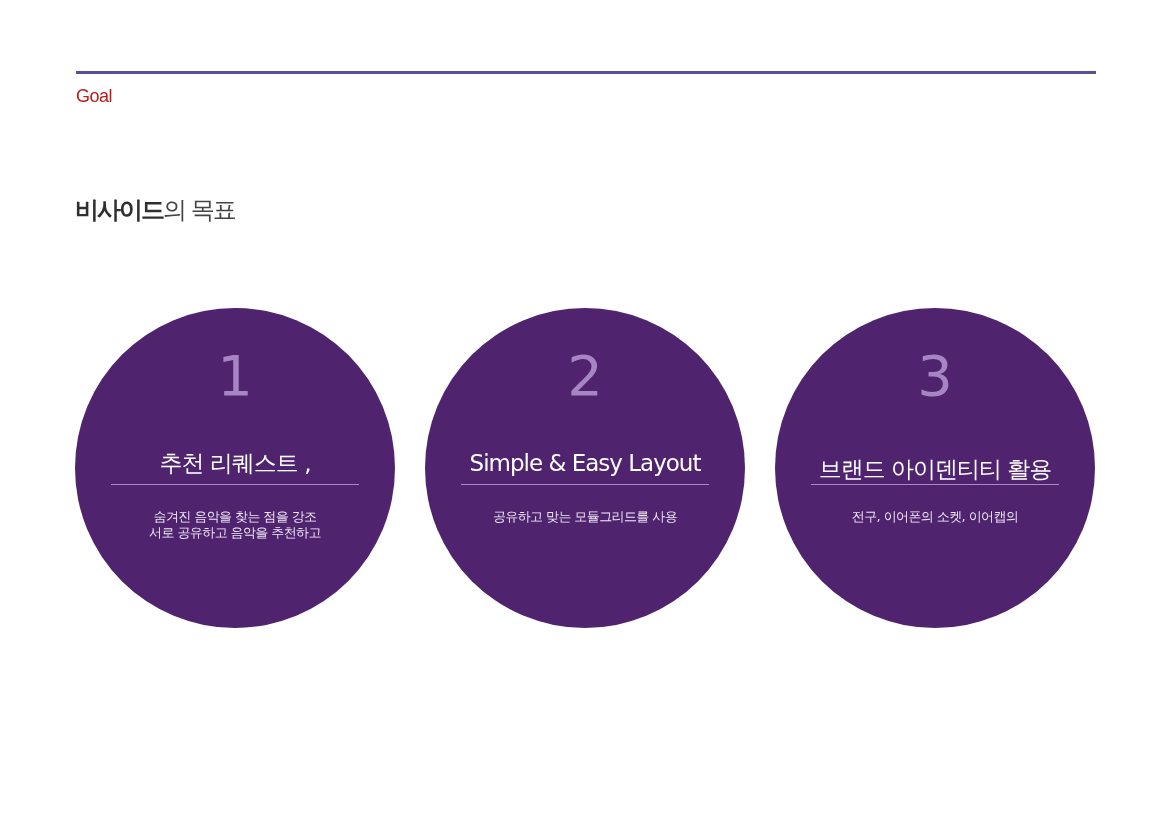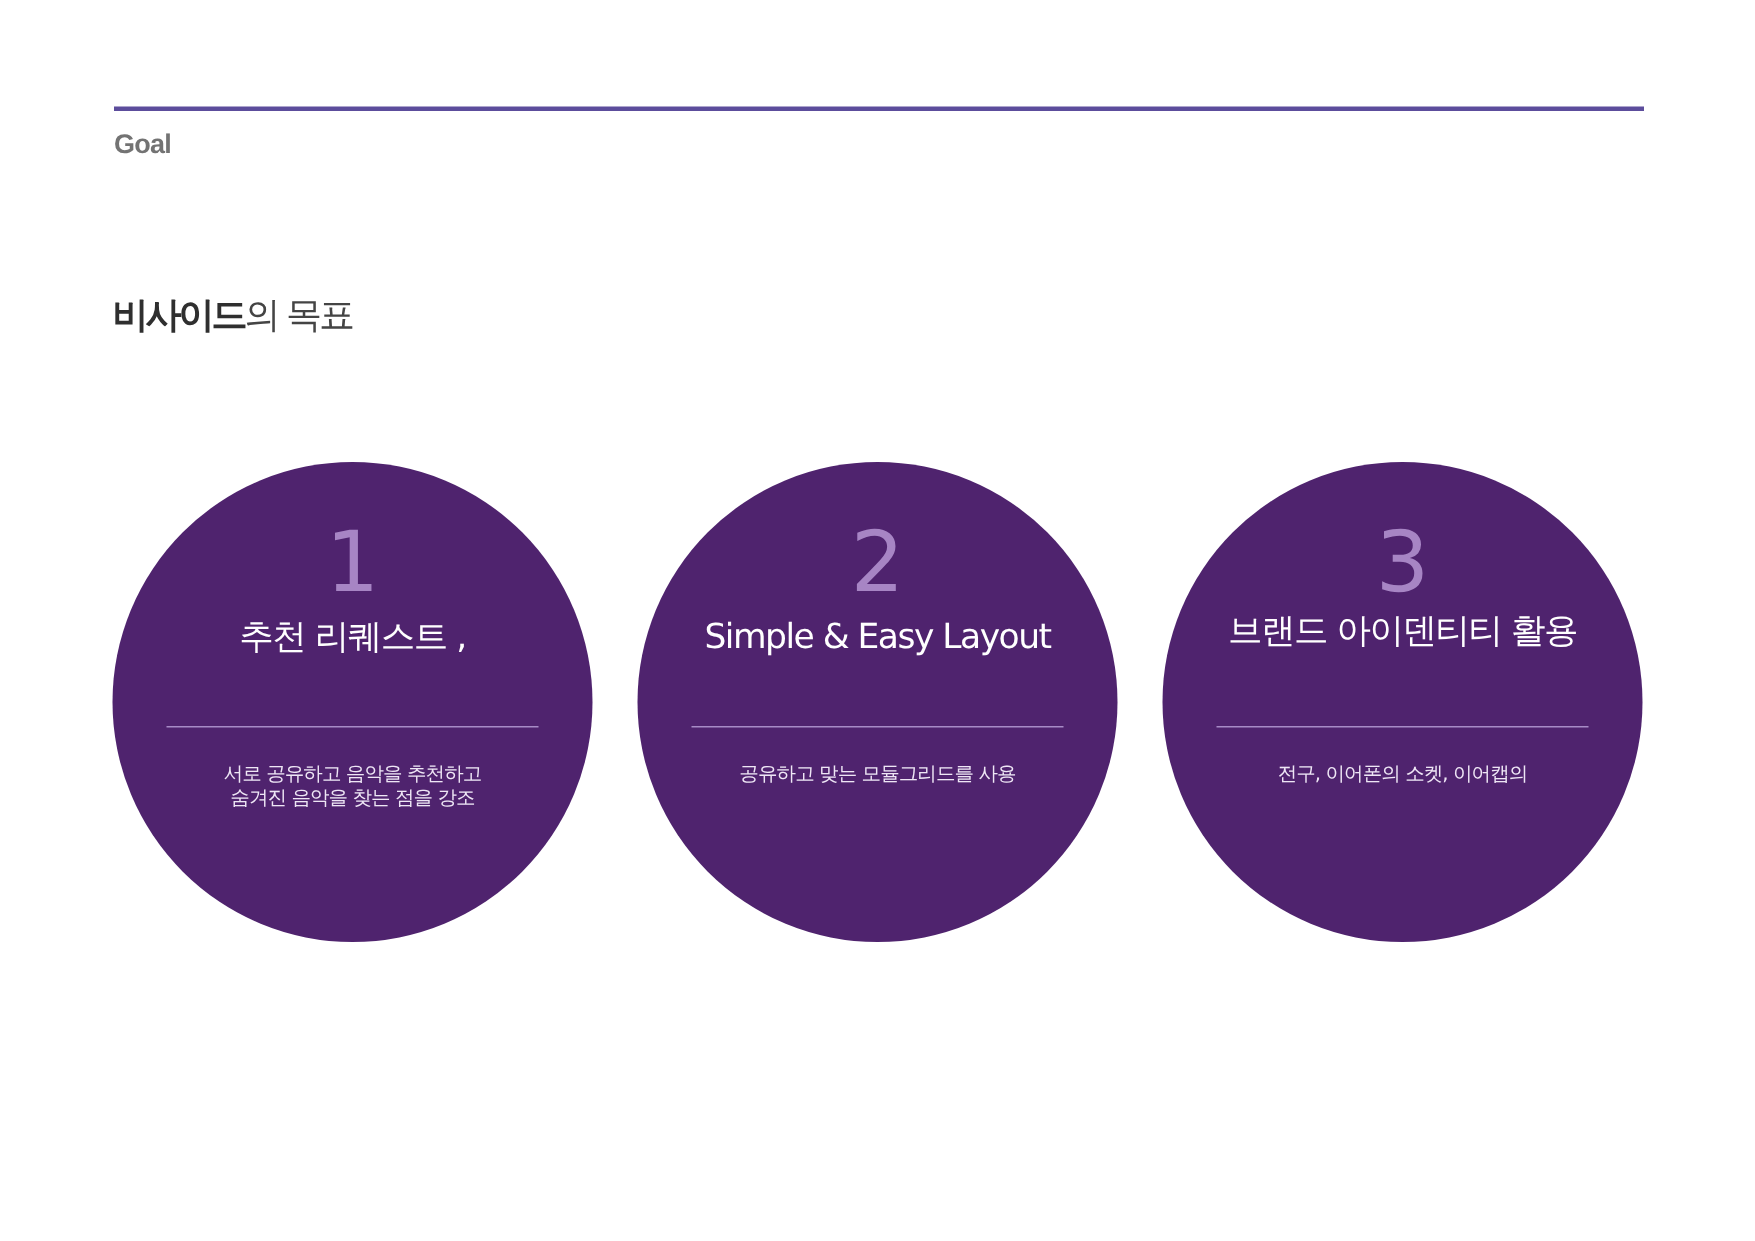--- a/index.html
+++ b/index.html
@@ -5,39 +5,39 @@
   html, body { margin: 0; padding: 0; }
   body {
     width: 1170px; height: 827px; background: #ffffff; position: relative; overflow: hidden;
     font-family: "DejaVu Sans", "Liberation Sans", sans-serif;
   }
   .top-rule {
     position: absolute; left: 76px; top: 71px; width: 1020px; height: 3px; background: #5c4d9c;
   }
   .section-label {
     position: absolute; left: 76px; top: 86px; font-family: "Liberation Sans", sans-serif;
-    font-size: 18px; font-weight: bold; color: #737373; letter-spacing: -0.5px;
+    font-size: 18px; font-weight: normal; color: #b91c1c; letter-spacing: -0.5px;
   }
   .page-title {
     position: absolute; left: 75px; top: 194px; font-size: 24px; color: #333333; letter-spacing: -2px;
     white-space: nowrap;
   }
   .page-title .bold { font-weight: bold; color: #2f2f2f; }
   .page-title .light { font-weight: normal; color: #444444; }
   .circle {
     position: absolute; top: 308px; width: 320px; height: 320px; border-radius: 50%;
     background: #4f236e; color: #ffffff; text-align: center;
   }
   .circle .num {
     position: absolute; left: 0; right: 0; top: 38px; font-size: 56px; line-height: 60px;
     color: #a785c4; font-family: "DejaVu Sans", sans-serif;
   }
   .circle .title {
     position: absolute; left: 20px; right: 20px; top: 104px; height: 64px;
-    display: flex; align-items: flex-start; justify-content: center;
+    display: flex; align-items: flex-end; justify-content: center;
     font-size: 23px; line-height: 26px; color: #ffffff; letter-spacing: -1px;
   }
   .circle .divider {
     position: absolute; left: 36px; right: 36px; top: 176px; height: 1px; background: #a78bc6;
   }
   .circle .desc {
     position: absolute; left: 30px; right: 30px; top: 201px;
     font-size: 13px; line-height: 16px; color: #eee6f5; letter-spacing: -0.6px;
   }
   .c1 { left: 75px; }
@@ -56,41 +56,41 @@
 
 <div class="circle c1">
   <div class="num">1</div>
   <div class="title">
     <div>
       <div>추천 리퀘스트 ,</div>
     </div>
   </div>
   <div class="divider"></div>
   <div class="desc">
+    <div>숨겨진 음악을 찾는 점을 강조</div>
     <div>서로 공유하고 음악을 추천하고</div>
-    <div>숨겨진 음악을 찾는 점을 강조</div>
   </div>
 </div>
 
 <div class="circle c2">
   <div class="num">2</div>
   <div class="title">
     <div>
       <div>Simple &amp; Easy Layout</div>
     </div>
   </div>
   <div class="divider"></div>
   <div class="desc">
     <div>공유하고 맞는 모듈그리드를 사용</div>
   </div>
 </div>
 
 <div class="circle c3">
   <div class="num">3</div>
-  <div class="title" style="top:100px;">
+  <div class="title" style="top:110px;">
     <div>
       <div>브랜드 아이덴티티 활용</div>
     </div>
   </div>
   <div class="divider"></div>
   <div class="desc">
     <div>전구, 이어폰의 소켓, 이어캡의</div>
   </div>
 </div>
 

